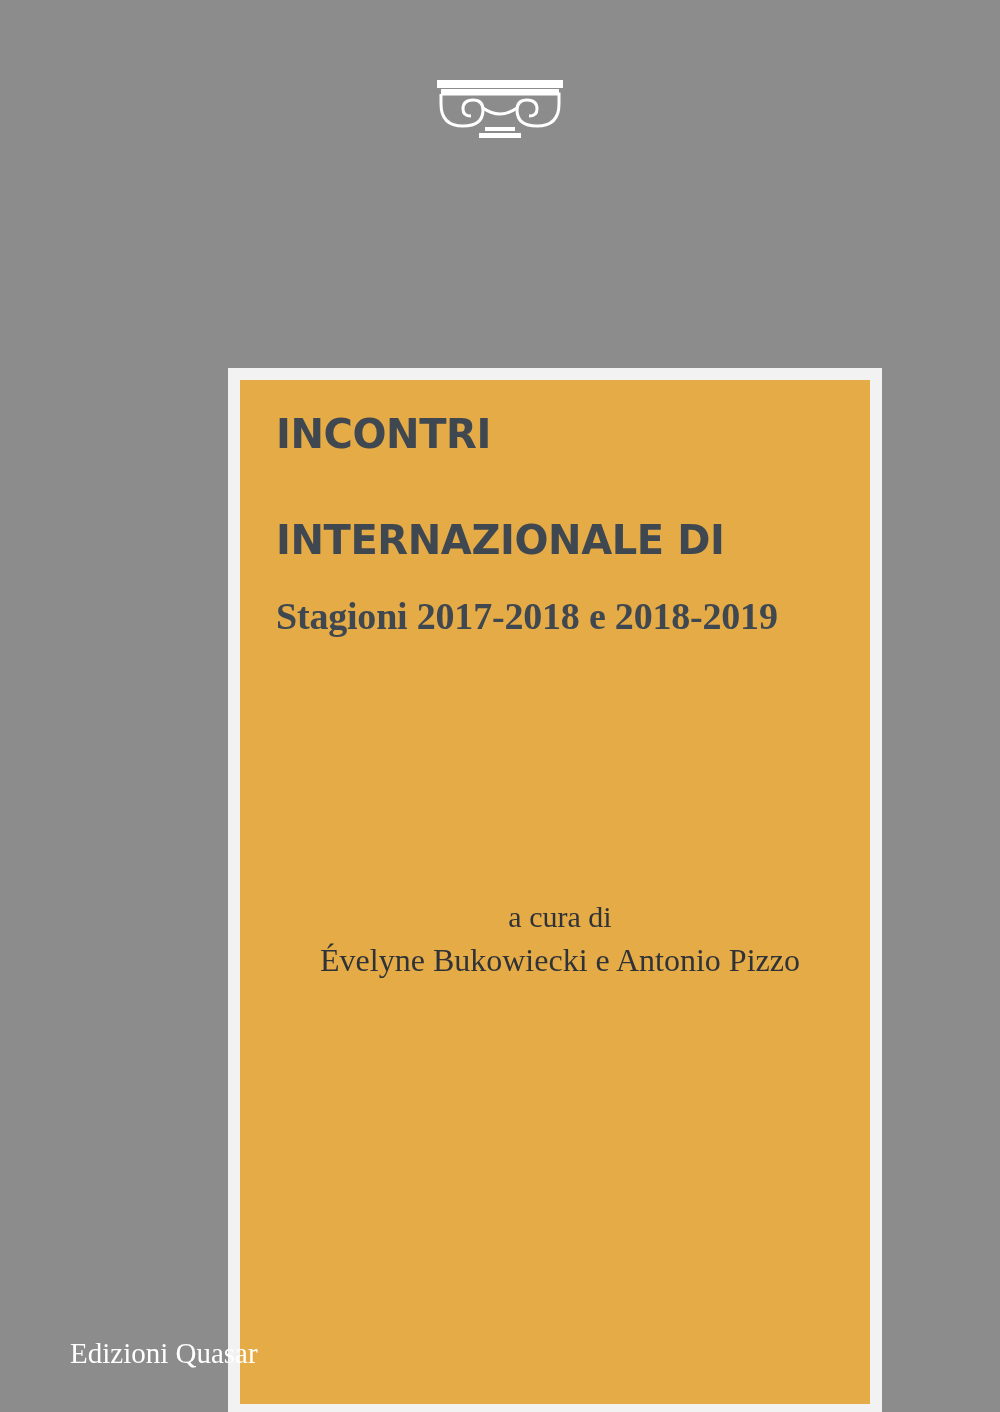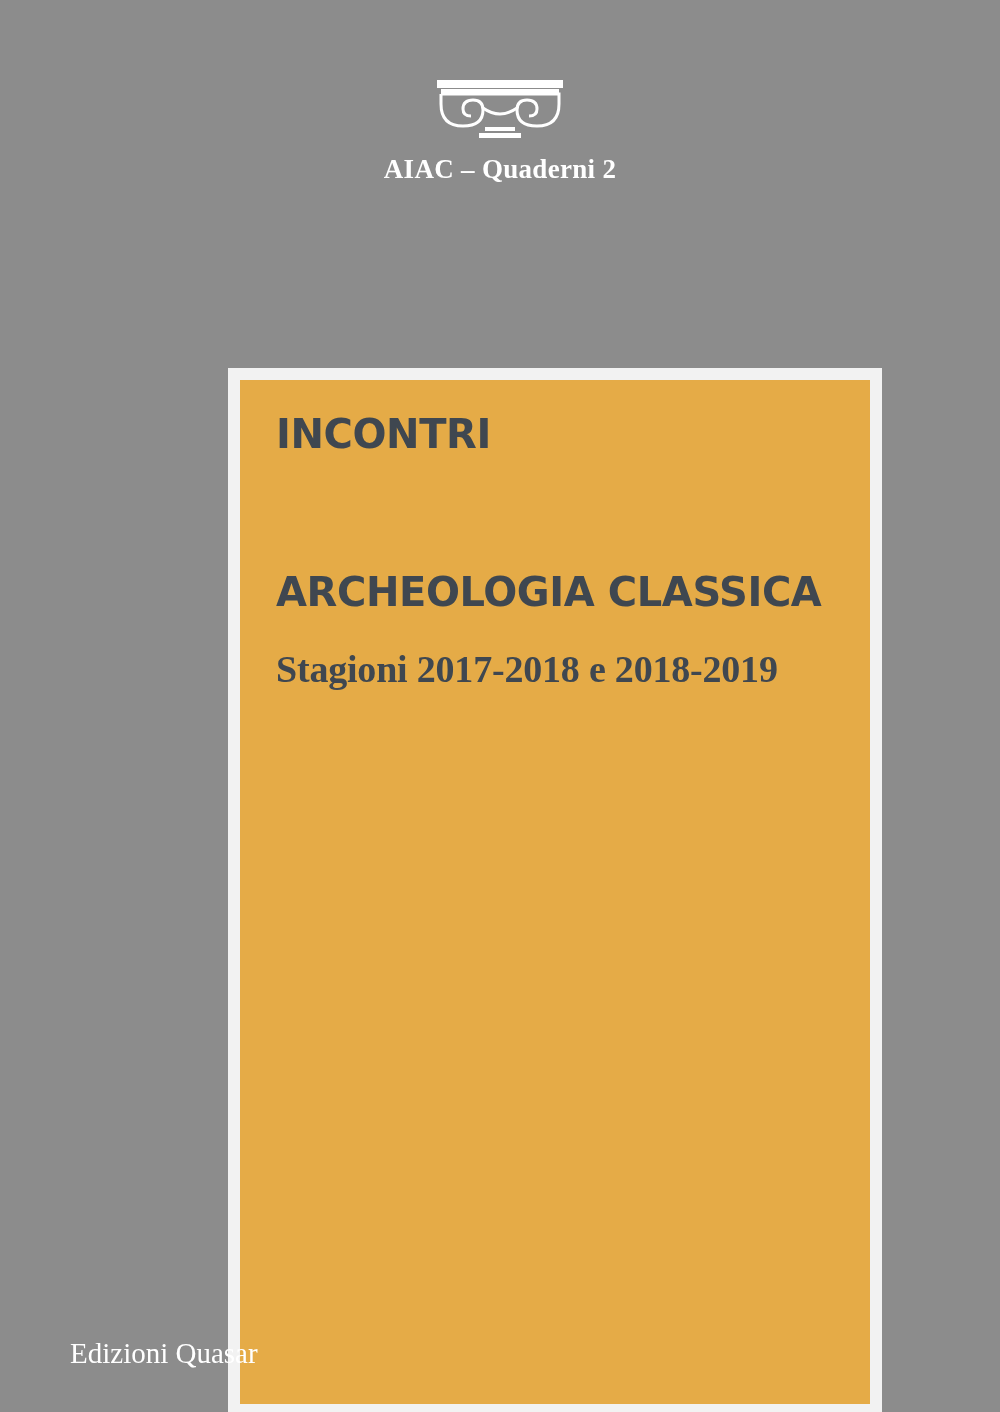--- a/index.html
+++ b/index.html
@@ -123,33 +123,35 @@
     <rect x="16" y="11" width="118" height="4" fill="#ffffff"></rect>
 
     <path d="M16 16 H134 V26 Q134 48 112 48 Q92 48 92 32 Q92 22 102 22 Q112 22 112 31 Q112 38 104 38
              M16 16 V26 Q16 48 38 48 Q58 48 58 32 Q58 22 48 22 Q38 22 38 31 Q38 38 46 38" fill="none" stroke="#ffffff" stroke-width="3"></path>
 
     <path d="M58 30 Q75 42 92 30" fill="none" stroke="#ffffff" stroke-width="3"></path>
 
     <rect x="60" y="49" width="30" height="4" fill="#ffffff"></rect>
     <rect x="54" y="55" width="42" height="5" fill="#ffffff"></rect>
   </svg>
-  <div class="series-title">AIAC – Quaderni 2</div>
 </div>
 
 <div class="cover-panel-outer">
   <div class="cover-panel">
 
     <div class="title-area">
       <h1 class="main-title">
         <span>INCONTRI</span><br>
         <br>
-        <br>
-        <span>ARCHEOLOGIA CLASSICA</span>
+        <span>INTERNAZIONALE DI</span><br>
       </h1>
       <p class="subtitle">Stagioni 2017-2018 e 2018-2019</p>
     </div>
 
+    <div class="editors-area">
+      <p class="editors-label">a cura di</p>
+      <p class="editors-names">Évelyne Bukowiecki e Antonio Pizzo</p>
+    </div>
 
   </div>
 </div>
 
 <div class="publisher">Edizioni Quasar</div>
 
 </body></html>

